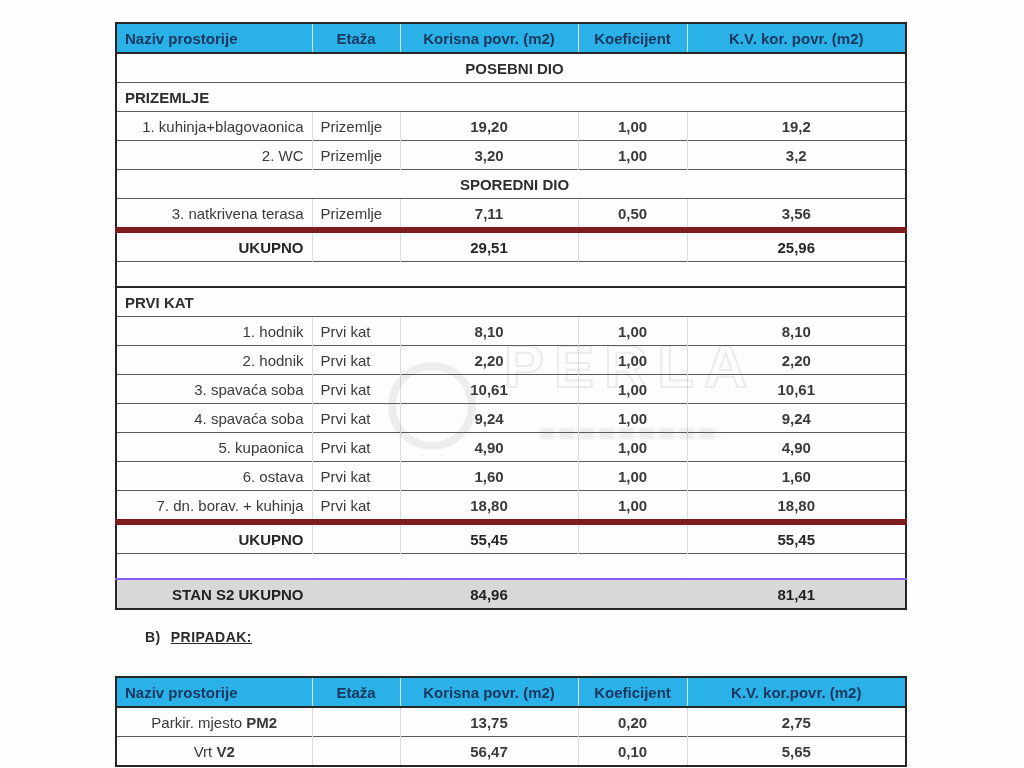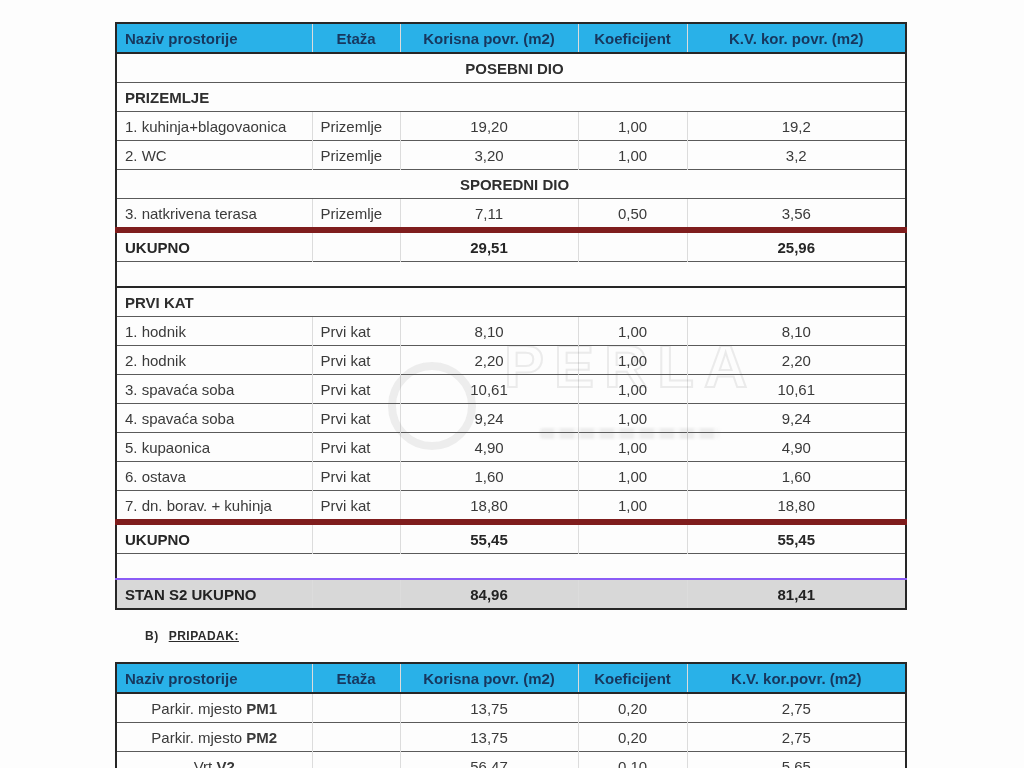--- a/index.html
+++ b/index.html
@@ -43,36 +43,36 @@
   td + td, th + th { border-left:1px solid rgba(70,70,70,0.18); }
   table { border:2px solid #262626; }
 
   th {
     background:#29b1e8; color:#17375e; font-weight:bold;
     border-bottom:2px solid #262626; border-top:none;
   }
   th.c1 { text-align:left; }
   th { text-align:center; }
 
-  .c1 { text-align:left; }
+  .c1 { text-align:right; }
   .c2 { text-align:left; }
-  .cnum { text-align:center; }
+  .cnum { text-align:center;font-weight:bold; }
 
   tr.span-row td { text-align:center; font-weight:bold; color:#2e2e2e;padding-left:15px; }
   tr.section-row td { text-align:left; font-weight:bold; color:#2e2e2e; }
   tr.total-row td { font-weight:bold; color:#262626; border-top:6px solid #7f1d1d; }
   tr.thick-top td { border-top:2px solid #262626; }
   tr.empty-row td { height:22px; }
   tr.gray-row td { background:#d8d8d8; font-weight:bold; color:#222; border-top:2px solid #8b5cf6; }
 
   .t2 td.c1 { text-align:center; }
   .t2 .bold { font-weight:bold; }
 
   .heading {
-    margin:19px 0 19px 30px; font-size:12px; font-weight:bold; color:#2b2b2b;
+    margin:19px 0 31px 30px; font-size:14px; font-weight:bold; color:#2b2b2b;
     letter-spacing:0.5px;
   }
   .heading .hlabel { text-decoration:underline; margin-left:10px; }
 </style>
 </head>
 <body>
 
 <div class="watermark wm-circle"></div>
 <div class="watermark wm-text">PERLA</div>
 <div class="watermark wm-sub"></div>
@@ -221,34 +221,27 @@
     </colgroup>
     <tbody>
         <tr>
       <th class="c1">Naziv prostorije</th>
       <th>Etaža</th>
       <th>Korisna povr. (m2)</th>
       <th>Koeficijent</th>
       <th>K.V. kor.povr. (m2)</th>
     </tr>
     <tr>
-      <td class="c1"><span>Parkir. mjesto</span> <span class="bold">PM1</span></td>
+      <td class="c1"><span>Parkir. mjesto</span> <span class="bold">PM2</span></td>
       <td></td>
       <td class="cnum">13,75</td>
       <td class="cnum">0,20</td>
       <td class="cnum">2,75</td>
     </tr>
     <tr>
-      <td class="c1"><span>Parkir. mjesto</span> <span class="bold">PM2</span></td>
-      <td></td>
-      <td class="cnum">13,75</td>
-      <td class="cnum">0,20</td>
-      <td class="cnum">2,75</td>
-    </tr>
-    <tr>
       <td class="c1"><span>Vrt</span> <span class="bold">V2</span></td>
       <td></td>
       <td class="cnum">56,47</td>
       <td class="cnum">0,10</td>
       <td class="cnum">5,65</td>
     </tr>
 
   </tbody>
     </table>
 

